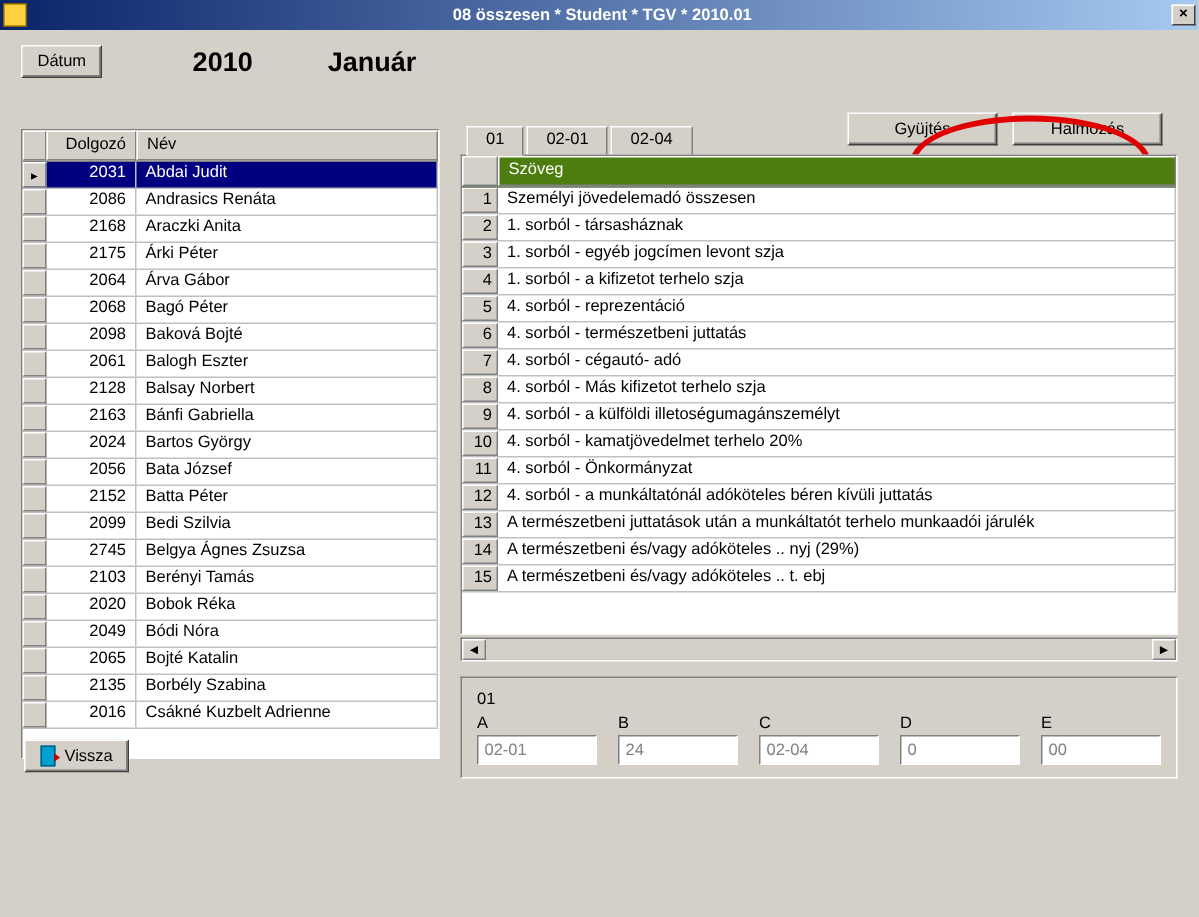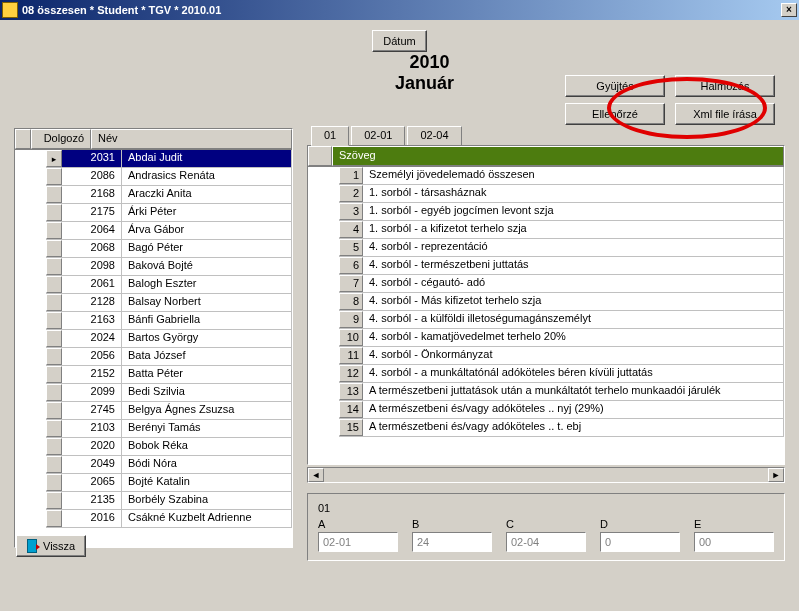--- a/index.html
+++ b/index.html
@@ -15,21 +15,21 @@
   .titlebar {
     background: linear-gradient(to right, #0a246a, #a6caf0);
     color: #fff;
     height: 20px;
     display: flex;
     align-items: center;
     padding: 0 2px;
     font-weight: bold;
   }
   .titlebar .icon { width: 16px; height: 16px; background: #ffd040; border: 1px solid #806000; margin-right: 4px; display:inline-block; }
-  .titlebar .title { flex: 1; }
+  .titlebar .title { flex: 1; text-align: center; }
   .titlebar .close {
     width: 16px; height: 14px;
     background: #d4d0c8;
     border: 1px solid #fff;
     border-right-color:#404040; border-bottom-color:#404040;
     text-align: center; line-height: 12px; color:#000; font-weight:bold;
     font-size: 10px;
     cursor: pointer;
   }
   .content { position: relative; padding: 10px 14px; }
@@ -37,21 +37,21 @@
     background: #d4d0c8;
     border: 1px solid #fff;
     border-right-color:#404040; border-bottom-color:#404040;
     box-shadow: inset -1px -1px 0 #808080, inset 1px 1px 0 #d4d0c8;
     height: 22px;
     padding: 0 10px;
     font-family: inherit;
     font-size: 11px;
     cursor: pointer;
   }
-  .top-row { display:flex; align-items:center; margin-bottom:8px;flex-direction:column; }
+  .top-row { display:flex; align-items:center; margin-bottom:8px; }
   .year { font-size: 18px; font-weight: bold; margin-left: 60px; }
   .month { font-size: 18px; font-weight: bold; margin-left: 50px; }
   .btn-group { position:absolute; right: 24px; top: 8px; margin-top: 47px; }
   .btn-group .row { display:flex; gap: 10px; margin-bottom: 6px; justify-content:flex-end;}
   .btn-group .btn { width: 100px; }
   .ellipse {
     position:absolute; border: 4px solid #e00000; border-radius: 50%;
     width: 160px; height: 62px; right: 8px; top: 2px; pointer-events:none;
   }
   .panel {
@@ -64,21 +64,21 @@
   .left-grid { width: 310px; height: 420px; position:relative; background:#fff; border:1px solid #808080; border-right-color:#fff; border-bottom-color:#fff; overflow:hidden; }
   .grid-header, .grid-row { display:flex; }
   .grid-header { background:#d4d0c8; border-bottom:1px solid #808080; position:sticky; top:0; }
   .hcell {
     background:#d4d0c8; border:1px solid #fff; border-right-color:#808080; border-bottom-color:#808080;
     padding: 2px 6px; height: 20px; overflow:hidden; white-space:nowrap;
   }
   .c-sel { width: 16px; padding:0; }
   .c-id  { width: 60px; text-align:right; }
   .c-name{ flex: 1; }
-  .grid-body { overflow-y:auto; height: calc(100% - 20px); padding-left: 31px; }
+  .grid-body { overflow-y:auto; height: calc(100% - 20px); }
   .grid-row { border-bottom: 1px solid #c0c0c0; height: 18px; }
   .gcell { padding: 1px 6px; border-right:1px solid #c0c0c0; overflow:hidden; white-space:nowrap; }
   .grid-row.selected { background:#000080; color:#fff; }
   .row-handle { width:16px; background:#d4d0c8; border:1px solid #fff; border-right-color:#808080; border-bottom-color:#808080;}
   .row-handle.active::before { content:"▸"; color:#000; font-size:9px; display:block; text-align:center; line-height:16px;}
   
   .right { flex:1; display:flex; flex-direction:column;margin-top:12px; }
   .tabs { display:flex; gap:2px; margin-bottom: -1px; padding-left: 4px;}
   .tab {
     background:#d4d0c8; border:1px solid #808080; border-bottom:none;

